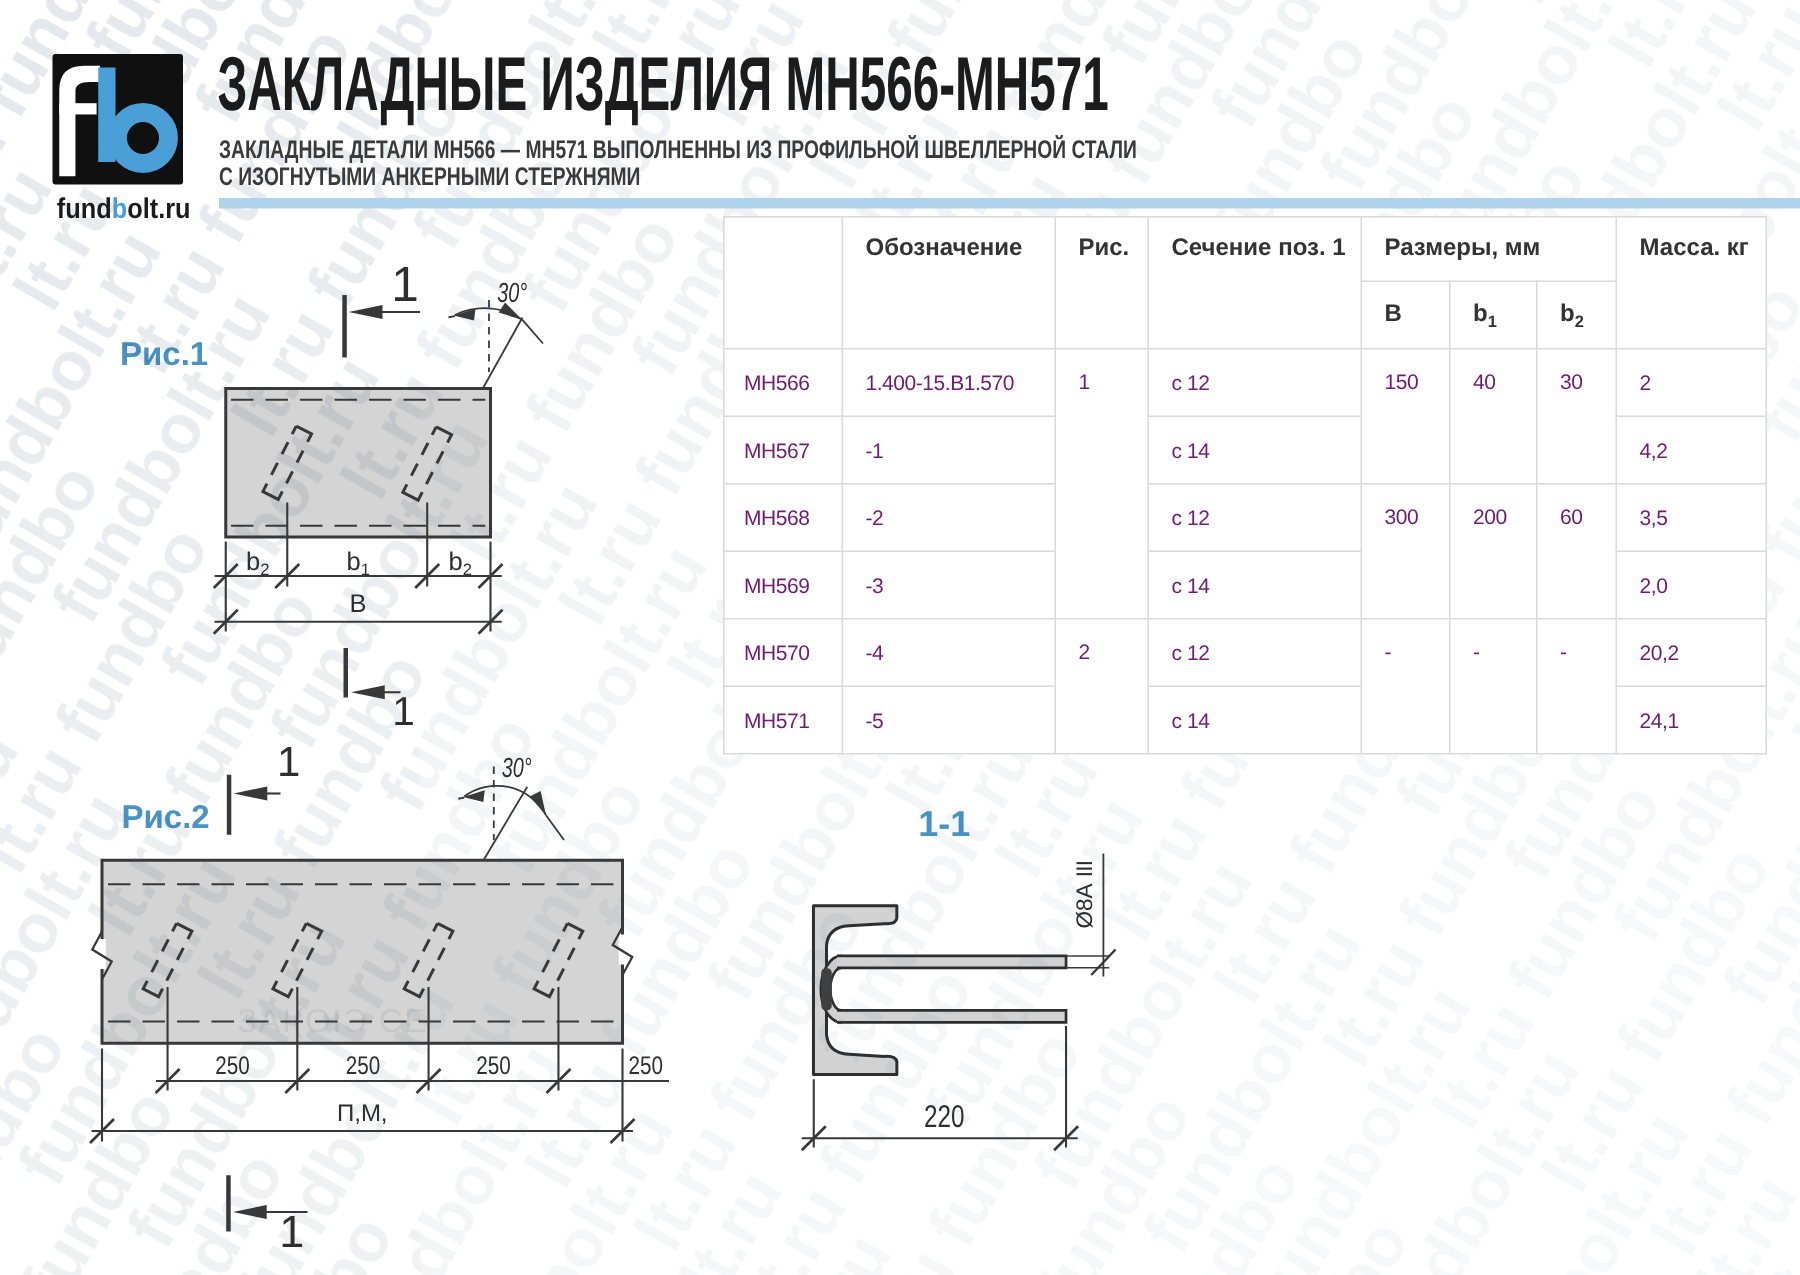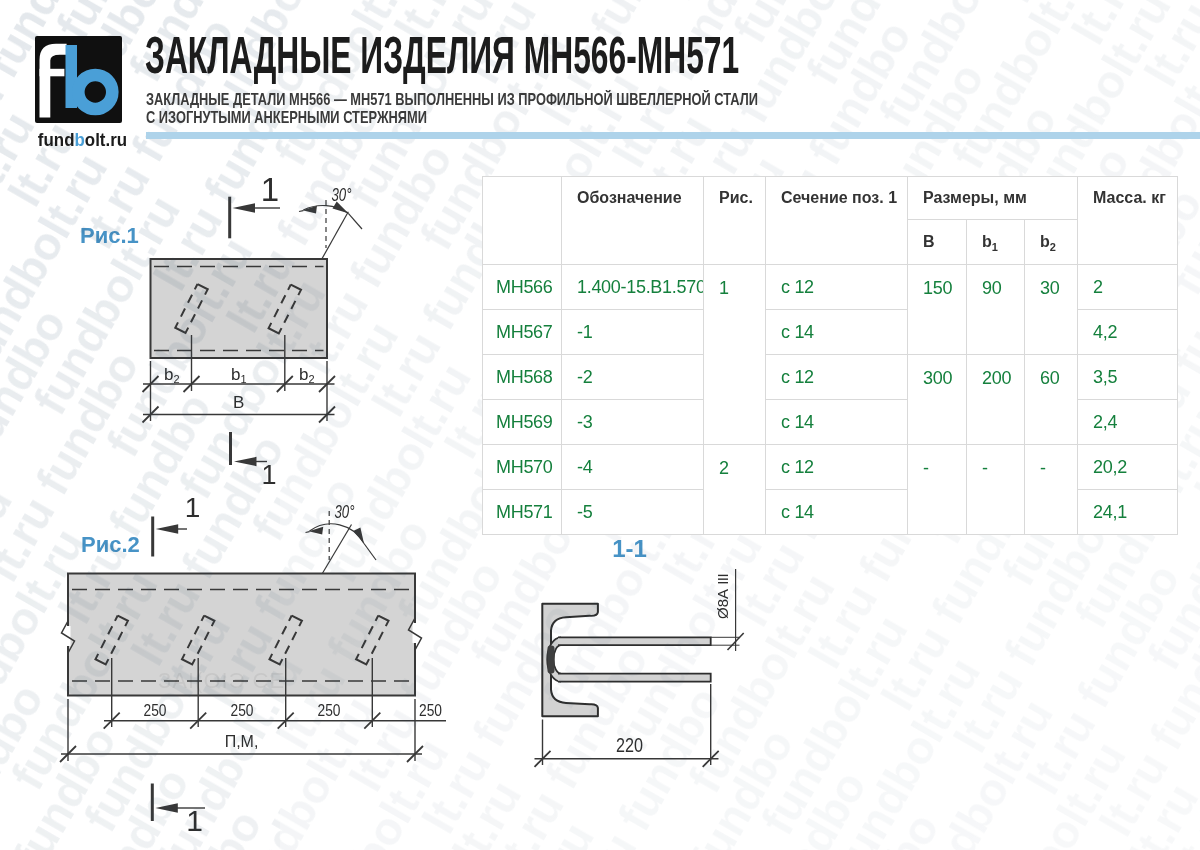--- a/index.html
+++ b/index.html
@@ -3,26 +3,26 @@
 <meta charset="utf-8">
 <title>ЗАКЛАДНЫЕ ИЗДЕЛИЯ МН566-МН571</title>
 <style>
 html,body{margin:0;padding:0}
 body{width:1200px;height:850px;position:relative;background:#ffffff;-webkit-font-smoothing:antialiased;
   font-family:"Liberation Sans",sans-serif;overflow:hidden}
 .abs{position:absolute}
 #drawings{left:0;top:0;z-index:1}
 #wm{left:0;top:0;z-index:2;pointer-events:none}
 #header{left:0;top:0;z-index:3;width:1200px;height:150px}
-#techtable{z-index:4;left:482px;top:176px;background:#fff}
+#techtable{z-index:4;left:482px;top:144px;background:#fff}
 table{border-collapse:collapse;table-layout:fixed;width:695px}
 td,th{box-sizing:border-box;border:1px solid #d9d9d9;font-family:"Liberation Sans",sans-serif;
   text-align:left;padding:0 0 0 15px;overflow:hidden;white-space:nowrap}
 th{font-size:16px;font-weight:bold;color:#333;vertical-align:top;padding-top:12px}
-td{font-size:18px;color:#15803d;vertical-align:middle;letter-spacing:-0.3px}
+td{font-size:14px;color:#701a75;vertical-align:middle;letter-spacing:-0.3px}
 td:first-child{padding-left:13px}
 td.vt{vertical-align:top;padding-top:13px}
 </style>
 </head>
 <body>
 
 <svg id="wm" class="abs" width="1200" height="850" viewBox="0 0 1200 850">
 <defs>
 <pattern id="wmp" width="336" height="84" patternUnits="userSpaceOnUse" patternTransform="rotate(-60 600 425)">
 <text x="0" y="38" font-family="Liberation Sans,sans-serif" font-size="46" font-weight="bold" fill="#2a4a66">fundbolt.ru</text>
@@ -282,21 +282,21 @@
   <th style="padding-top:13px">В</th>
   <th style="padding-top:13px">b<sub style="font-size:11px">1</sub></th>
   <th style="padding-top:13px">b<sub style="font-size:11px">2</sub></th>
 </tr>
 <tr style="height:45px">
   <td>МН566</td>
           <td>1.400-15.В1.570</td>
           <td class="vt" rowspan="4">1</td>
           <td>с 12</td>
   <td class="vt" rowspan="2">150</td>
-          <td class="vt" rowspan="2">90</td>
+          <td class="vt" rowspan="2">40</td>
           <td class="vt" rowspan="2">30</td>
           <td>2</td>
 </tr>
 <tr style="height:45px">
           <td>МН567</td>
           <td>-1</td>
           <td>с 14</td>
           <td>4,2</td>
         </tr>
 <tr style="height:45px">
@@ -305,21 +305,21 @@
           <td>с 12</td>
   <td class="vt" rowspan="2">300</td>
           <td class="vt" rowspan="2">200</td>
           <td class="vt" rowspan="2">60</td>
           <td>3,5</td>
 </tr>
 <tr style="height:45px">
           <td>МН569</td>
           <td>-3</td>
           <td>с 14</td>
-          <td>2,4</td>
+          <td>2,0</td>
         </tr>
 <tr style="height:45px">
   <td>МН570</td>
           <td>-4</td>
           <td class="vt" rowspan="2">2</td>
           <td>с 12</td>
   <td class="vt" rowspan="2">-</td>
           <td class="vt" rowspan="2">-</td>
           <td class="vt" rowspan="2">-</td>
           <td>20,2</td>

